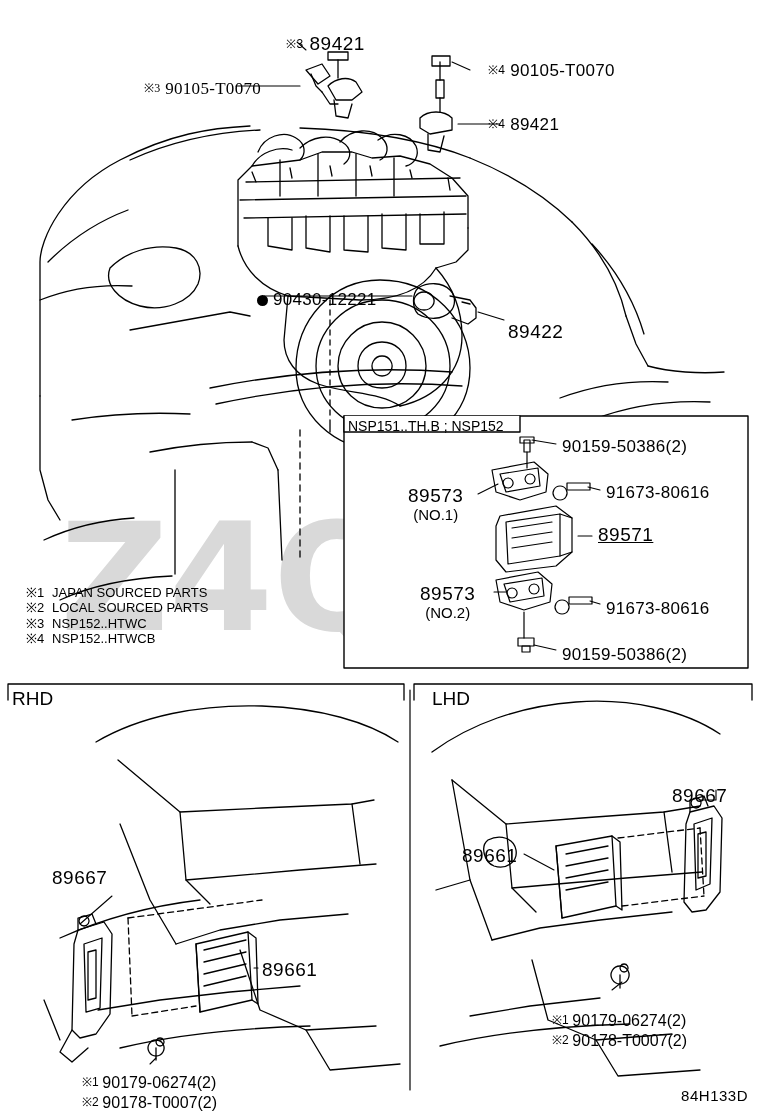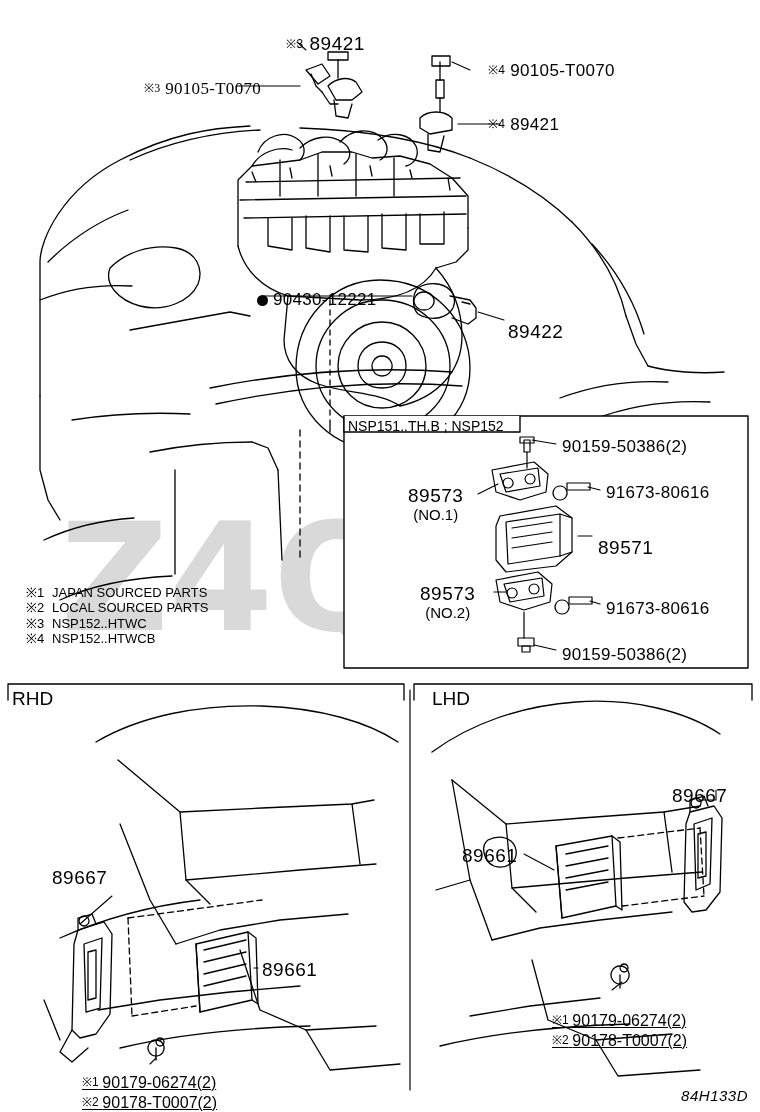--- a/index.html
+++ b/index.html
@@ -19,21 +19,21 @@
   .lbl {
     position: absolute;
     font-family: "Liberation Sans", sans-serif;
     white-space: nowrap;
     line-height: 1.1;
     margin-top: 6px;
   }
   .pn { font-size: 19px; letter-spacing: 0.5px; }
   .pn-sm { font-size: 17px; letter-spacing: 0.3px; }
   .note { font-size: 14px; }
-  .note-sm { font-size: 13px; text-decoration: underline; }
+  .note-sm { font-size: 13px; }
   .tiny { font-size: 15px; }
   .mark { font-size: 12px; vertical-align: 2px; }
   .legend-row { display: flex; align-items: center; gap: 6px; margin-bottom: 2px; }
   .bullet {
     display: inline-block; width: 11px; height: 11px;
     border-radius: 50%; background: #000; flex: 0 0 auto;
   }
   .legend-txt { font-size: 14px; }
   .list-row { font-size: 13px; margin-bottom: 1px; }
   .list-row .mk { display: inline-block; width: 26px; }
@@ -45,21 +45,21 @@
     opacity: 1;
   }
   .wm-txt {
     font-family: "DejaVu Sans", sans-serif;
     font-weight: bold;
     font-size: 150px;
     fill: #d9d9d9;
   }
   .code {
     position: absolute; right: 12px; bottom: 8px;
-    font-size: 15px; letter-spacing: 0.5px; font-style: italic;
+    font-size: 15px; letter-spacing: 0.5px;
   }
   .panel-title { font-size: 19px; }
 </style>
 </head>
 <body>
 
 <div class="stage">
 
   <svg class="watermark" viewBox="0 0 660 165">
     <text class="wm-txt" x="0" y="125">Z4QC</text>
@@ -338,21 +338,21 @@
 
   <div class="lbl" style="left:408px; top:480px; text-align:center;">
     <div class="pn">89573</div>
     <div class="tiny">(NO.1)</div>
   </div>
 
   <div class="lbl pn-sm" style="left:606px; top:478px;">
     <span>91673-80616</span>
   </div>
 
-  <div class="lbl pn" style="left:598px; top:532px;">
+  <div class="lbl pn" style="left:598px; top:519px;text-decoration:underline;">
     <span>89571</span>
   </div>
 
   <div class="lbl" style="left:420px; top:578px; text-align:center;">
     <div class="pn">89573</div>
     <div class="tiny">(NO.2)</div>
   </div>
 
   <div class="lbl pn-sm" style="left:606px; top:594px;">
     <span>91673-80616</span>

